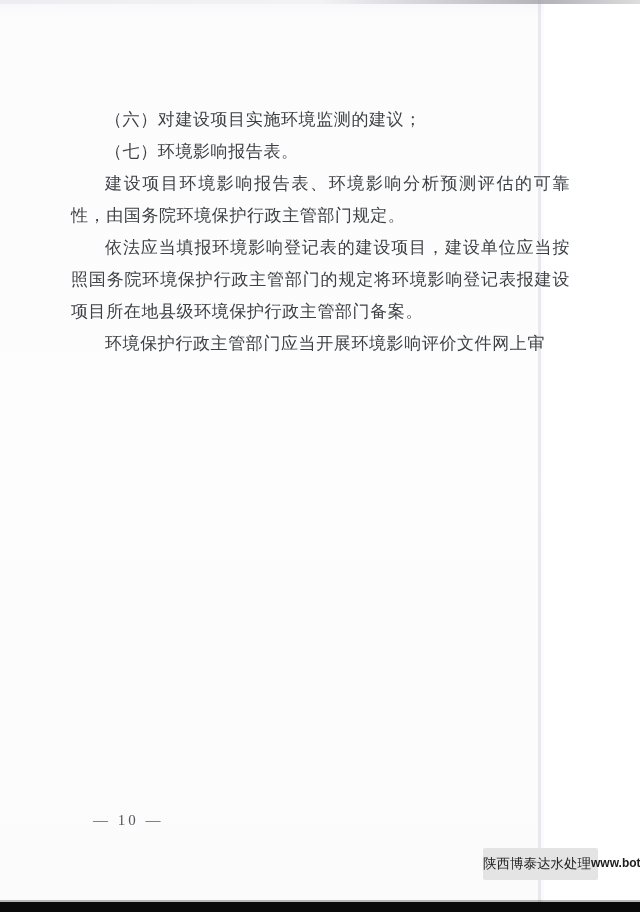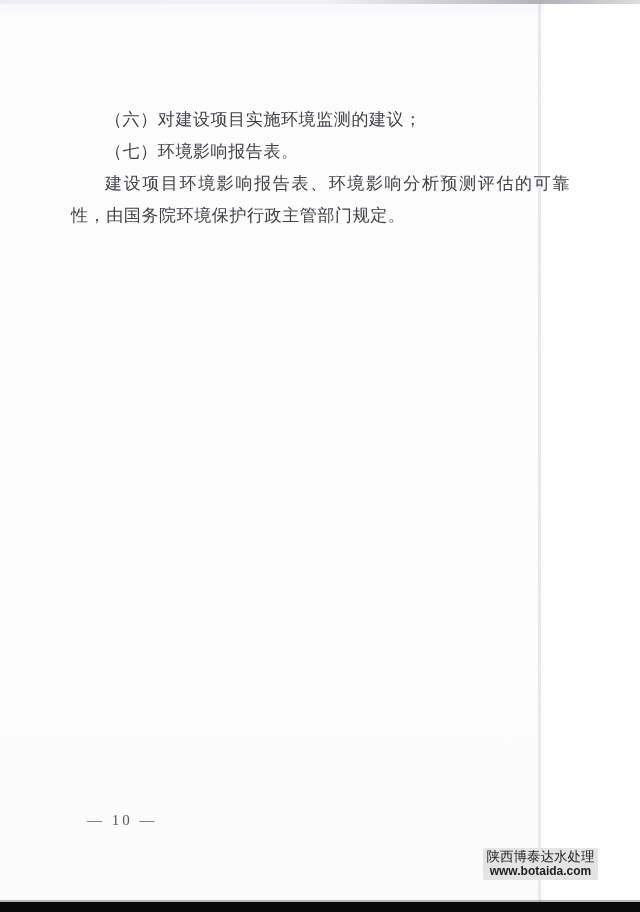--- a/index.html
+++ b/index.html
@@ -50,40 +50,40 @@
     margin: 0;
     text-indent: 2em;
   }
   .lead:not(:empty) {
     font-weight: bold;
     color: #2e3033;
     margin-right: 0.95em;
   }
   .page-number {
     position: absolute;
-    left: 87px;
+    left: 93px;
     top: 812px;
     font-size: 15px;
     letter-spacing: 3px;
     color: #55575c;
     font-family: "Liberation Serif", "DejaVu Serif", serif;
   }
   
   .watermark {
     position: absolute;
     left: 483px;
     top: 848px;
     width: 115px;
     height: 32px;
     background: #e4e4e4;
     border-radius: 2px;
     display: flex;
-    flex-direction: column;
+    flex-direction: row;
     align-items: center;
-    justify-content: center;
+    justify-content: space-between;
     line-height: 1.15;
   }
   .watermark .company {
     font-family: "Liberation Sans", "DejaVu Sans", sans-serif;
     font-size: 13.5px;
     color: #1e1e1e;
     white-space: nowrap;
   }
   .watermark .url {
     font-family: Liberation Sans, sans-serif;
@@ -110,20 +110,22 @@
 <body>
 
 <div class="page">
   <div class="edge-top"></div>
   <div class="edge-right"></div>
 
   <div class="content">
     <p><span class="lead"></span><span>（六）对建设项目实施环境监测的建议；</span></p>
     <p><span class="lead"></span><span>（七）环境影响报告表。</span></p>
     <p><span class="lead"></span><span>建设项目环境影响报告表、环境影响分析预测评估的可靠性，由国务院环境保护行政主管部门规定。</span></p>
+    <p><span class="lead"></span><span>依法应当填报环境影响登记表的建设项目，建设单位应当按照国务院环境保护行政主管部门的规定将环境影响登记表报建设项目所在地县级环境保护行政主管部门备案。</span></p>
+    <p><span class="lead"></span><span>环境保护行政主管部门应当开展环境影响评价文件网上审</span></p>
   </div>
 
   <div class="page-number">— 10 —</div>
 
   <div class="watermark">
     <span class="company">陕西博泰达水处理</span>
     <span class="url">www.botaida.com</span>
   </div>
 
   <div class="bottom-bar-fade"></div>

